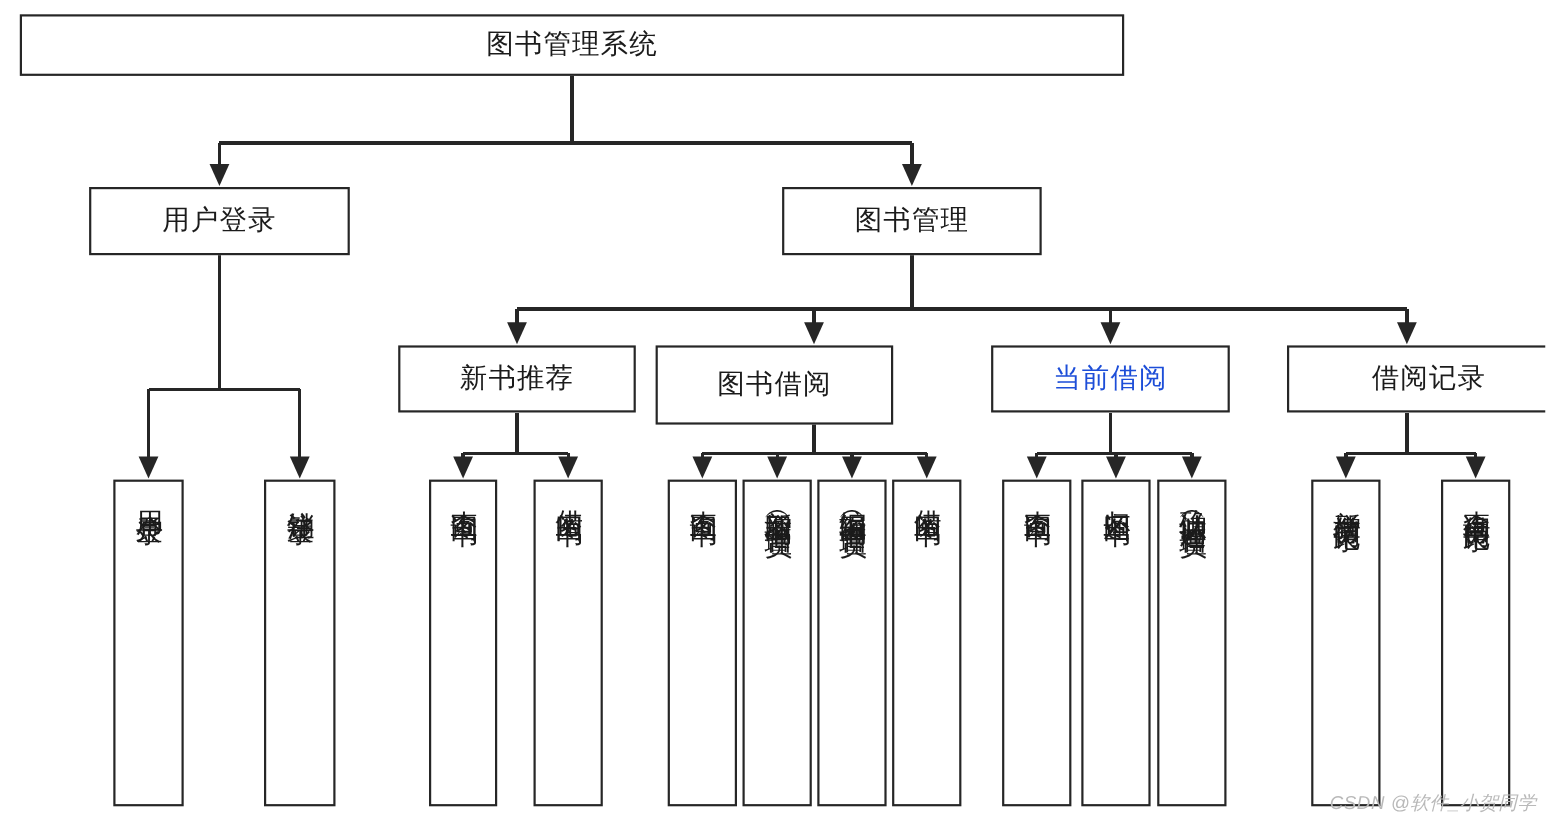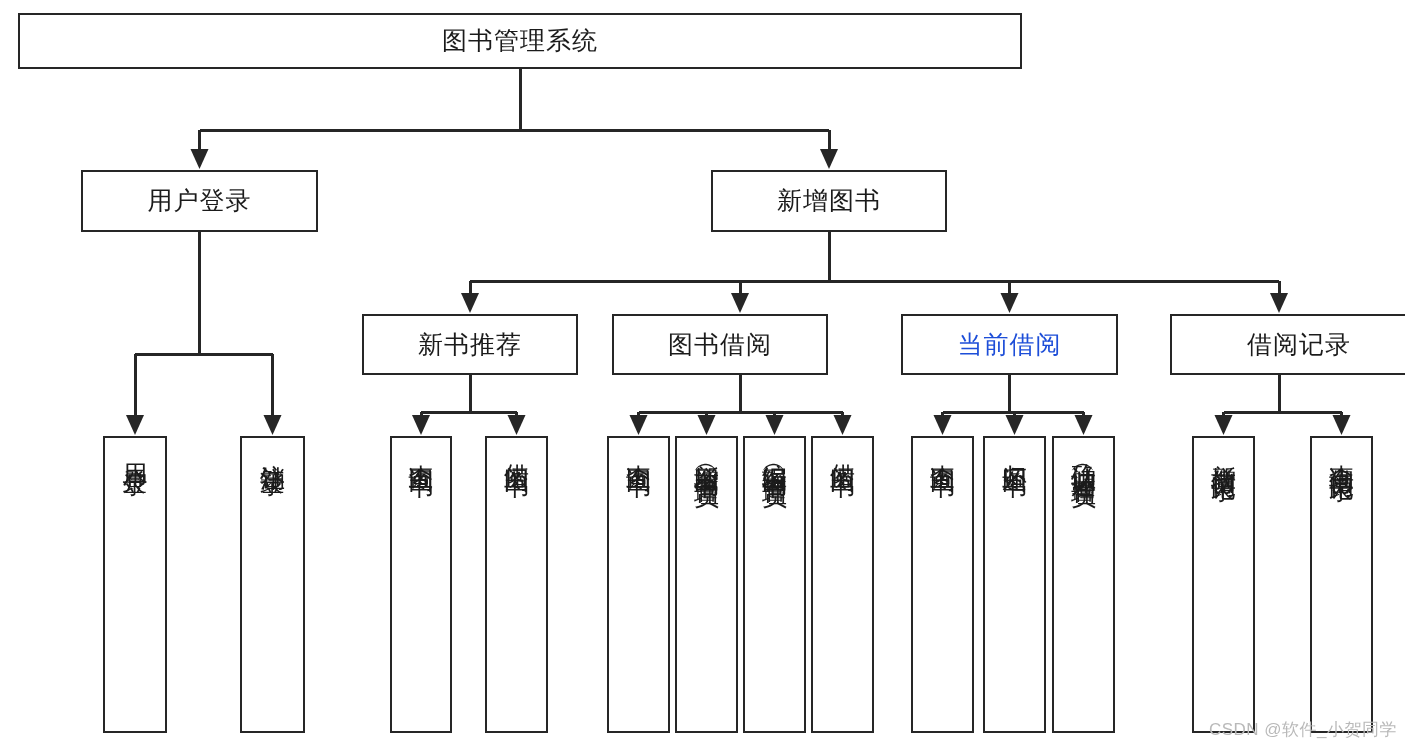--- a/index.html
+++ b/index.html
@@ -66,20 +66,21 @@
   }
   #watermark {
     position: absolute;
     right: 8px;
     bottom: 6px;
     font-size: 17px;
     color: #b9b9b9;
     letter-spacing: 0.5px;
     user-select: none;
     white-space: nowrap;
+    font-style: italic;
   }
 </style>
 </head>
 <body>
 
 <div id="diagram-root">
 
   <svg id="edge-layer" width="1405" height="747" viewBox="0 0 1405 747" aria-hidden="true">
       <line x1="520" y1="69" x2="520" y2="130" stroke="#262626" stroke-width="3" shape-rendering="crispEdges"></line>
       <line x1="199.5" y1="130" x2="829" y2="130" stroke="#262626" stroke-width="3" shape-rendering="crispEdges"></line>
@@ -136,26 +137,26 @@
     </svg>
 
   <div id="node-layer">
       <div class="node horiz root" style="left: 18px; top: 13px; width: 1004px; height: 56px; border-color: rgb(38, 38, 38); background: rgb(255, 255, 255);">
         <span class="node-label" style="color: rgb(27, 27, 27);">图书管理系统</span>
       </div>
       <div class="node horiz" style="left: 81px; top: 170px; width: 237px; height: 62px; border-color: rgb(38, 38, 38); background: rgb(255, 255, 255);">
         <span class="node-label" style="color: rgb(27, 27, 27);">用户登录</span>
       </div>
       <div class="node horiz" style="left: 711px; top: 170px; width: 236px; height: 62px; border-color: rgb(38, 38, 38); background: rgb(255, 255, 255);">
-        <span class="node-label" style="color: rgb(27, 27, 27);">新增图书</span>
+        <span class="node-label" style="color: rgb(27, 27, 27);">图书管理</span>
       </div>
       <div class="node horiz" style="left: 362px; top: 314px; width: 216px; height: 61px; border-color: rgb(38, 38, 38); background: rgb(255, 255, 255);">
         <span class="node-label" style="color: rgb(27, 27, 27);">新书推荐</span>
       </div>
-      <div class="node horiz" style="left: 612px; top: 314px; width: 216px; height: 61px; border-color: rgb(38, 38, 38); background: rgb(255, 255, 255);">
+      <div class="node horiz" style="left: 596px; top: 314px; width: 216px; height: 72px; border-color: rgb(38, 38, 38); background: rgb(255, 255, 255);">
         <span class="node-label" style="color: rgb(27, 27, 27);">图书借阅</span>
       </div>
       <div class="node horiz" style="left: 901px; top: 314px; width: 217px; height: 61px; border-color: rgb(38, 38, 38); background: rgb(255, 255, 255);">
         <span class="node-label" style="color: #1d4ed8;">当前借阅</span>
       </div>
       <div class="node horiz" style="left: 1170px; top: 314px; width: 258px; height: 61px; border-color: rgb(38, 38, 38); background: rgb(255, 255, 255);">
         <span class="node-label" style="color: rgb(27, 27, 27);">借阅记录</span>
       </div>
       <div class="node vert" style="left: 103px; top: 436px; width: 64px; height: 297px; border-color: rgb(38, 38, 38); background: rgb(255, 255, 255);">
         <span class="node-label" style="color: rgb(27, 27, 27);">用户登录</span>

